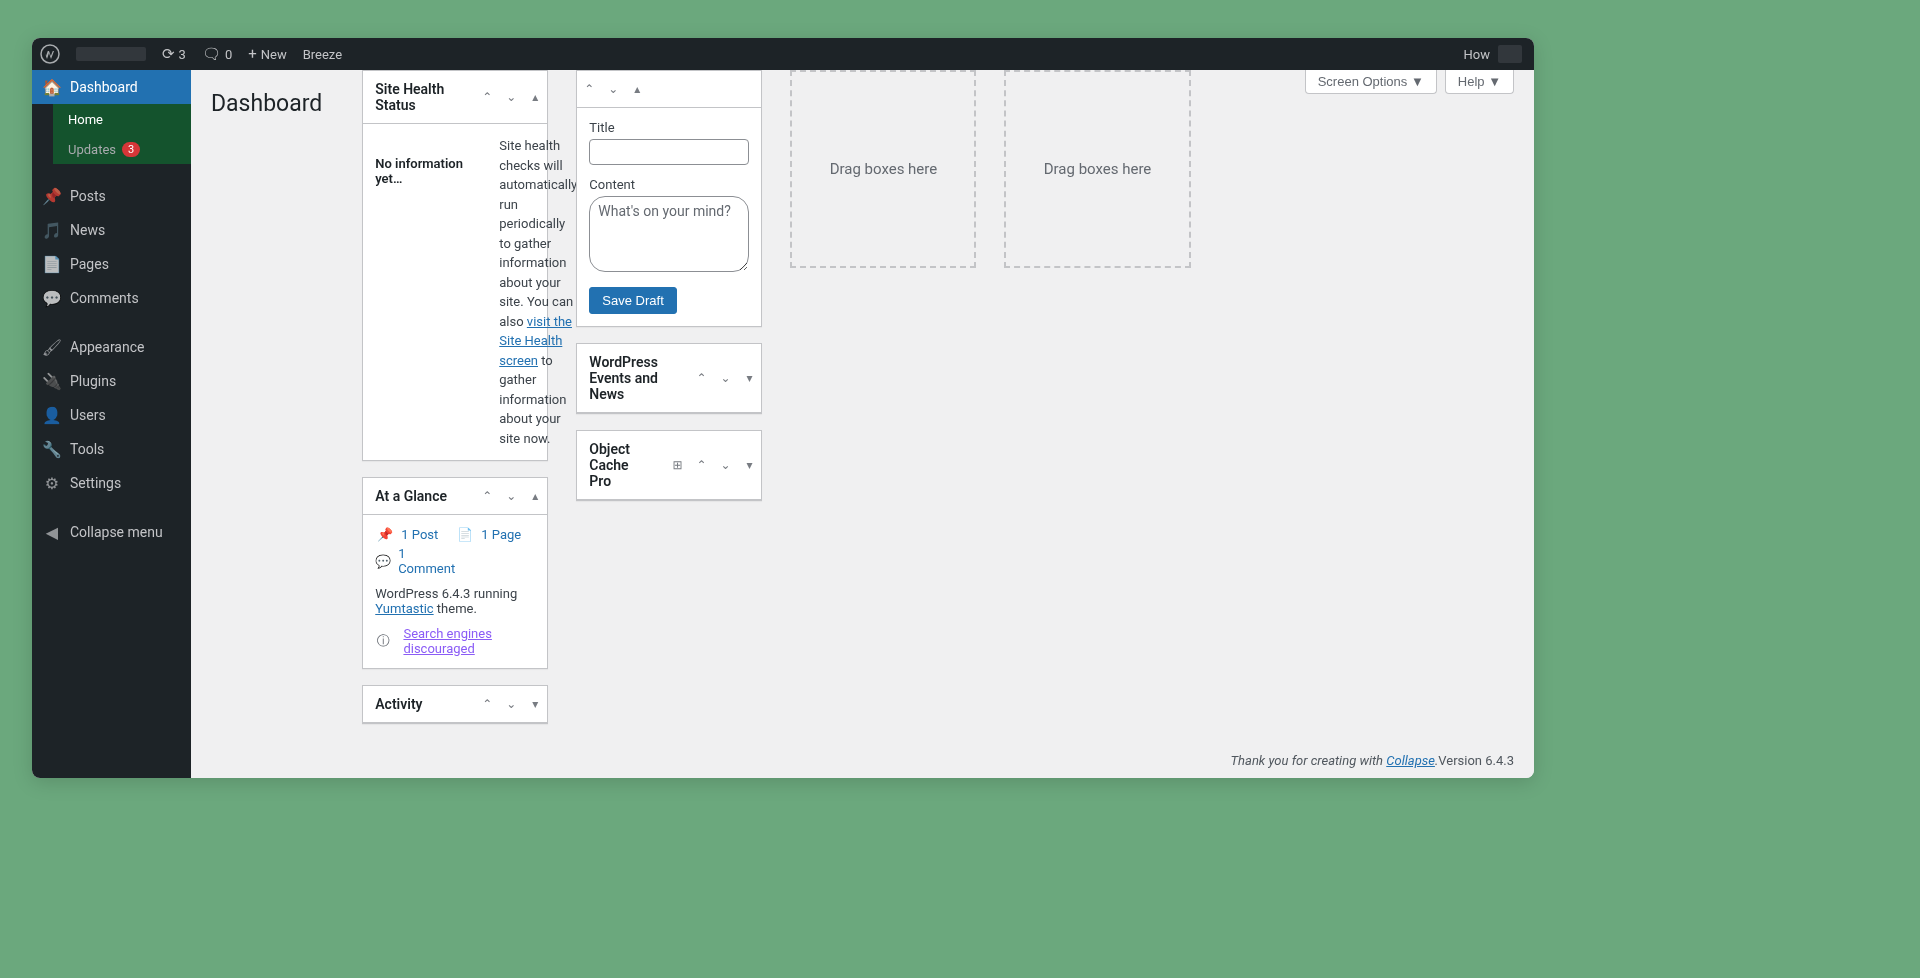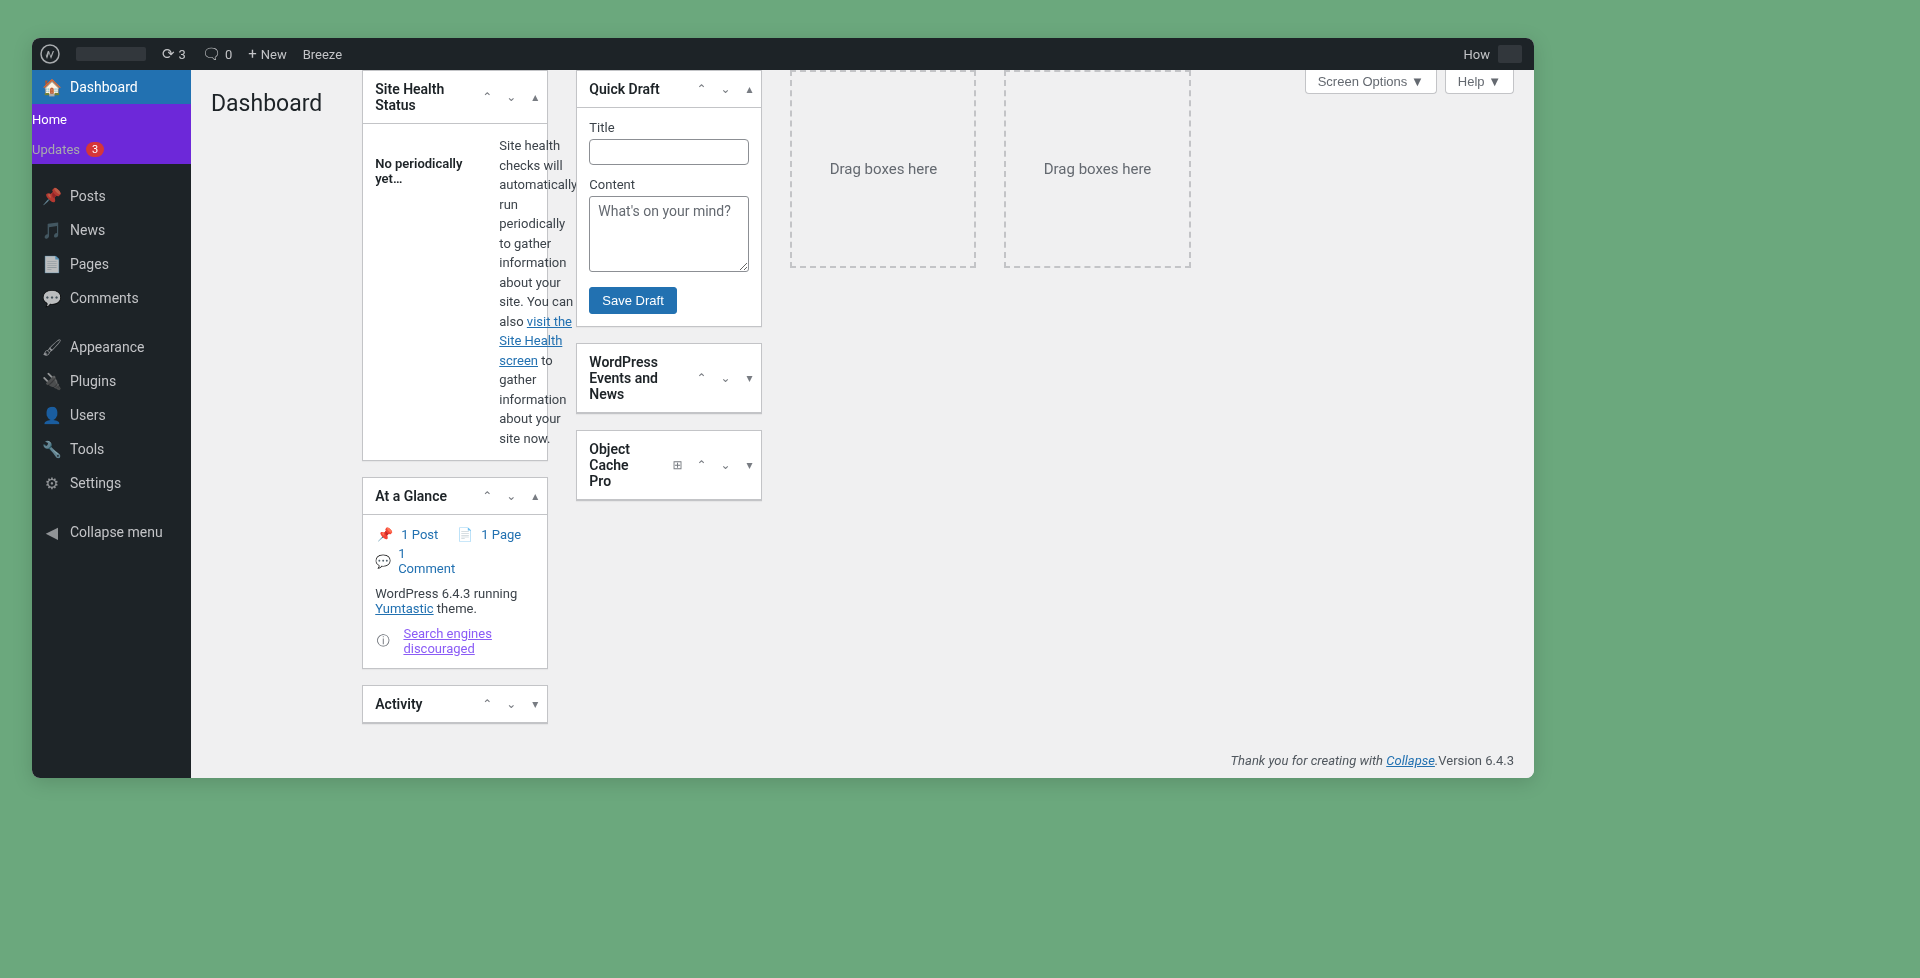--- a/index.html
+++ b/index.html
@@ -14,21 +14,21 @@
 .tb-icon { display: inline-block; margin-right: 4px; font-size: 15px; }
 .toolbar-right { margin-left: auto; display: flex; align-items: center; padding-right: 6px; height: 100%; }
 .tb-user { display: flex; align-items: center; padding: 0 6px; height: 100%; }
 .tb-avatar { width: 24px; height: 18px; background: #32373c; margin-left: 8px; border-radius: 2px; }
 .body { flex: 1; display: flex; min-height: 0; }
 .sidebar { width: 159px; background: #1d2327; color: #c3c4c7; font-size: 14px; display: flex; flex-direction: column; }
 .menu { list-style: none; }
 .menu li { display: flex; align-items: center; height: 34px; padding: 0 10px; cursor: pointer; }
 .menu li.current { background: #2271b1; color: #fff; position: relative; }
 .menu li.current::after { content: ""; position: absolute; right: -8px; top: 50%; transform: translateY(-50%); border: 8px solid transparent; border-right-color: #f0f0f1; }
-.menu li.sub { background: #6d28d9; color: #fff; font-size: 13px; padding-left: 0; height: 30px; }
+.menu li.sub { background: #14532d; color: #fff; font-size: 13px; padding-left: 15px; height: 30px; margin-left: 21px; }
 .menu li.sub.dim { color: #a7aaad; }
 .menu .sep { height: 5px; margin: 5px 0; border: 0; }
 .menu .micon { width: 20px; margin-right: 8px; font-size: 16px; display: inline-flex; justify-content: center; opacity: 0.7; }
 .menu li.current .micon { opacity: 1; }
 .badge { background: #d63638; color: #fff; border-radius: 9px; font-size: 11px; padding: 1px 6px; margin-left: 6px; }
 .content { flex: 1; background: #f0f0f1; display: flex; position: relative; }
 .screen-meta { position: absolute; top: 0; right: 20px; display: flex; gap: 8px; }
 .screen-btn { background: #fff; border: 1px solid #c3c4c7; border-top: 0; border-radius: 0 0 4px 4px; padding: 4px 12px; font-size: 13px; color: #646970; cursor: pointer; }
 .page-title { font-size: 23px; font-weight: 400; color: #1d2327; padding: 20px 20px 10px; }
 .dash-cols { display: flex; gap: 28px; padding: 0 20px 20px; flex: 1; align-items: flex-start; }
@@ -46,21 +46,21 @@
 .glance-list { display: flex; flex-wrap: wrap; list-style: none; gap: 4px 0; margin-bottom: 10px; }
 .glance-list li { width: 50%; display: flex; align-items: center; }
 .glance-list a, .glance-list span.lnk { color: #2271b1; text-decoration: none; }
 .g-icon { width: 20px; margin-right: 6px; color: #646970; display: inline-flex; justify-content: center; }
 .wp-ver { font-size: 13px; margin-bottom: 10px; }
 .wp-ver a { color: #2271b1; text-decoration: underline; }
 .search-eng { display: flex; align-items: center; gap: 6px; }
 .search-eng a { color: #8b5cf6; text-decoration: underline; }
 .qd-lbl { font-size: 13px; margin-bottom: 4px; display: block; color: #3c434a; }
 .qd-input { width: 100%; border: 1px solid #8c8f94; border-radius: 4px; padding: 4px 8px; font-size: 14px; margin-bottom: 12px; }
-.qd-textarea { width: 100%; height: 76px; border: 1px solid #8c8f94; border-radius: 3px; padding: 6px 8px; font-size: 14px; margin-bottom: 12px; resize: vertical; font-family: inherit; }
+.qd-textarea { width: 100%; height: 76px; border: 1px solid #8c8f94; border-radius: 16px; padding: 6px 8px; font-size: 14px; margin-bottom: 12px; resize: vertical; font-family: inherit; }
 .qd-textarea::placeholder { color: #646970; }
 .btn-primary { background: #2271b1; color: #fff; border: 1px solid #2271b1; border-radius: 3px; padding: 5px 12px; font-size: 13px; cursor: pointer; }
 .empty-drop { border: 2px dashed #c3c4c7; flex: 1; display: flex; align-items: center; justify-content: center; color: #646970; font-size: 15px; min-height: 198px; }
 .footer { margin-top: auto; display: flex; padding: 10px 20px; font-size: 13px; color: #50575e; border-top: 0; }
 .footer a { color: #2271b1; text-decoration: underline; }
 .footer .ver { margin-left: auto; }
 svg { display: block; }
 </style>
 </head>
 <body>
@@ -187,21 +187,21 @@
                   </button>
                 <button class="handle-btn">
                     <span>⌄</span>
                   </button>
                 <button class="handle-btn">
                     <span>▴</span>
                   </button>
               </div>
             </div>
             <div class="inside site-health-body">
-              <div class="sh-left">No periodically yet…</div>
+              <div class="sh-left">No information yet…</div>
               <div class="sh-right">
                 <span>Site health checks will automatically run periodically to gather information about your site. You can also </span><a href="#">visit the Site Health screen</a><span> to gather information about your site now.</span>
               </div>
             </div>
           </div>
 
           <div class="postbox">
             <div class="postbox-header">
               <h2>At a Glance</h2>
               <div class="handle-actions">
@@ -255,21 +255,20 @@
                     <span>▾</span>
                   </button>
               </div>
             </div>
           </div>
         </div>
 
         <div class="col">
           <div class="postbox">
             <div class="postbox-header">
-              <h2>Quick Draft</h2>
               <div class="handle-actions">
                 <button class="handle-btn">
                     <span>⌃</span>
                   </button>
                 <button class="handle-btn">
                     <span>⌄</span>
                   </button>
                 <button class="handle-btn">
                     <span>▴</span>
                   </button>

